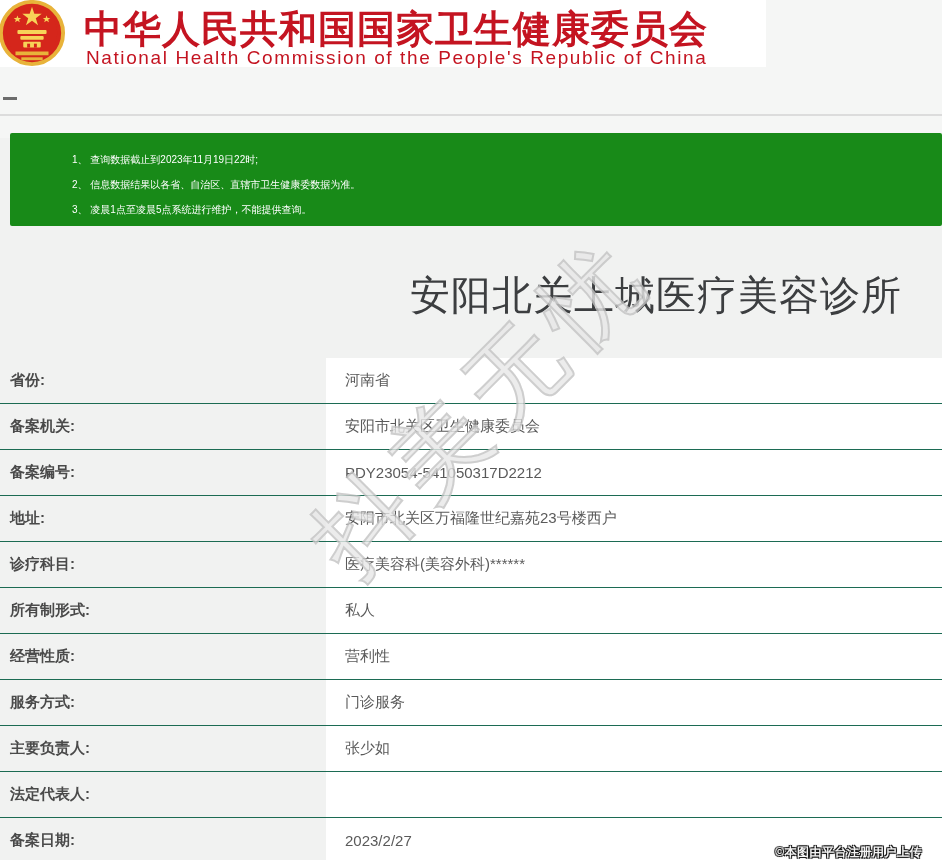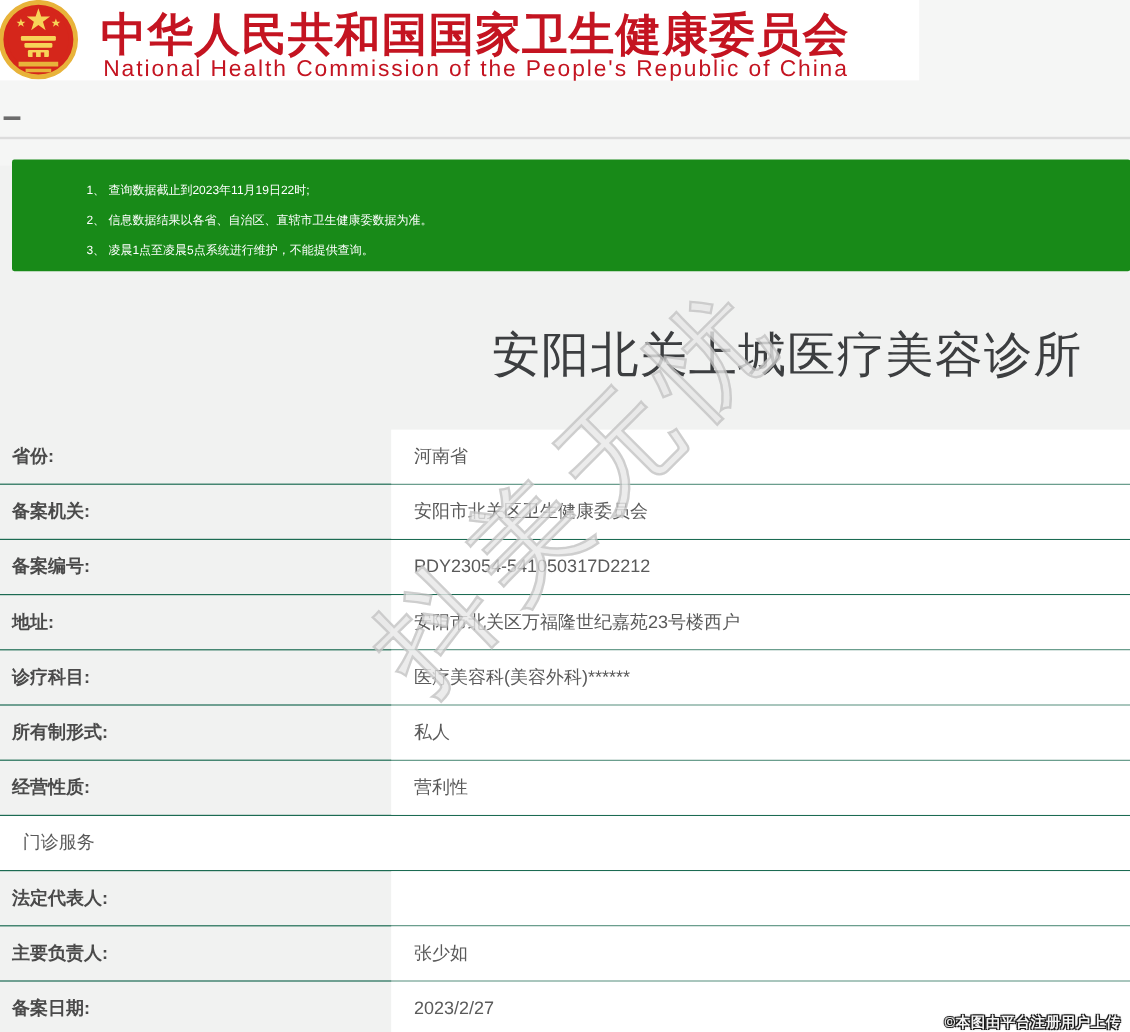--- a/index.html
+++ b/index.html
@@ -55,21 +55,21 @@
     display:flex;align-items:center;justify-content:center;
     transform:rotate(-45deg);
     font-size:95px;letter-spacing:12px;font-weight:400;
     color:rgba(255,255,255,0.55);
     -webkit-text-stroke:2px #c3c3c3;
     text-shadow:0 0 1px #cccccc;
     opacity:.8;pointer-events:none;z-index:6;white-space:nowrap;
   }
   
   .credit{
-    position:absolute;right:8px;top:844px;z-index:7;
+    position:absolute;right:20px;top:844px;z-index:7;
     font-size:12px;font-weight:bold;color:#f5f5f5;letter-spacing:.5px;
     text-shadow:-1px -1px 0 #1a1a1a,1px -1px 0 #1a1a1a,-1px 1px 0 #1a1a1a,1px 1px 0 #1a1a1a,0 0 2px #1a1a1a;
     white-space:nowrap;
   }
 </style>
 </head>
 <body>
 
 <div class="page">
 
@@ -135,31 +135,32 @@
       <div class="record-label">所有制形式:</div>
       <div class="record-value">私人</div>
     </div>
 
     <div class="record-row">
       <div class="record-label">经营性质:</div>
       <div class="record-value">营利性</div>
     </div>
 
     <div class="record-row">
+      <div class="record-label">服务方式:</div>
       <div class="record-value">门诊服务</div>
+    </div>
+
+    <div class="record-row">
+      <div class="record-label">主要负责人:</div>
+      <div class="record-value">张少如</div>
     </div>
 
     <div class="record-row">
       <div class="record-label">法定代表人:</div>
       <div class="record-value"></div>
-    </div>
-
-    <div class="record-row">
-      <div class="record-label">主要负责人:</div>
-      <div class="record-value">张少如</div>
     </div>
 
     <div class="record-row">
       <div class="record-label">备案日期:</div>
       <div class="record-value">2023/2/27</div>
     </div>
   </div>
 
   <div class="watermark">抖美无忧</div>
 

